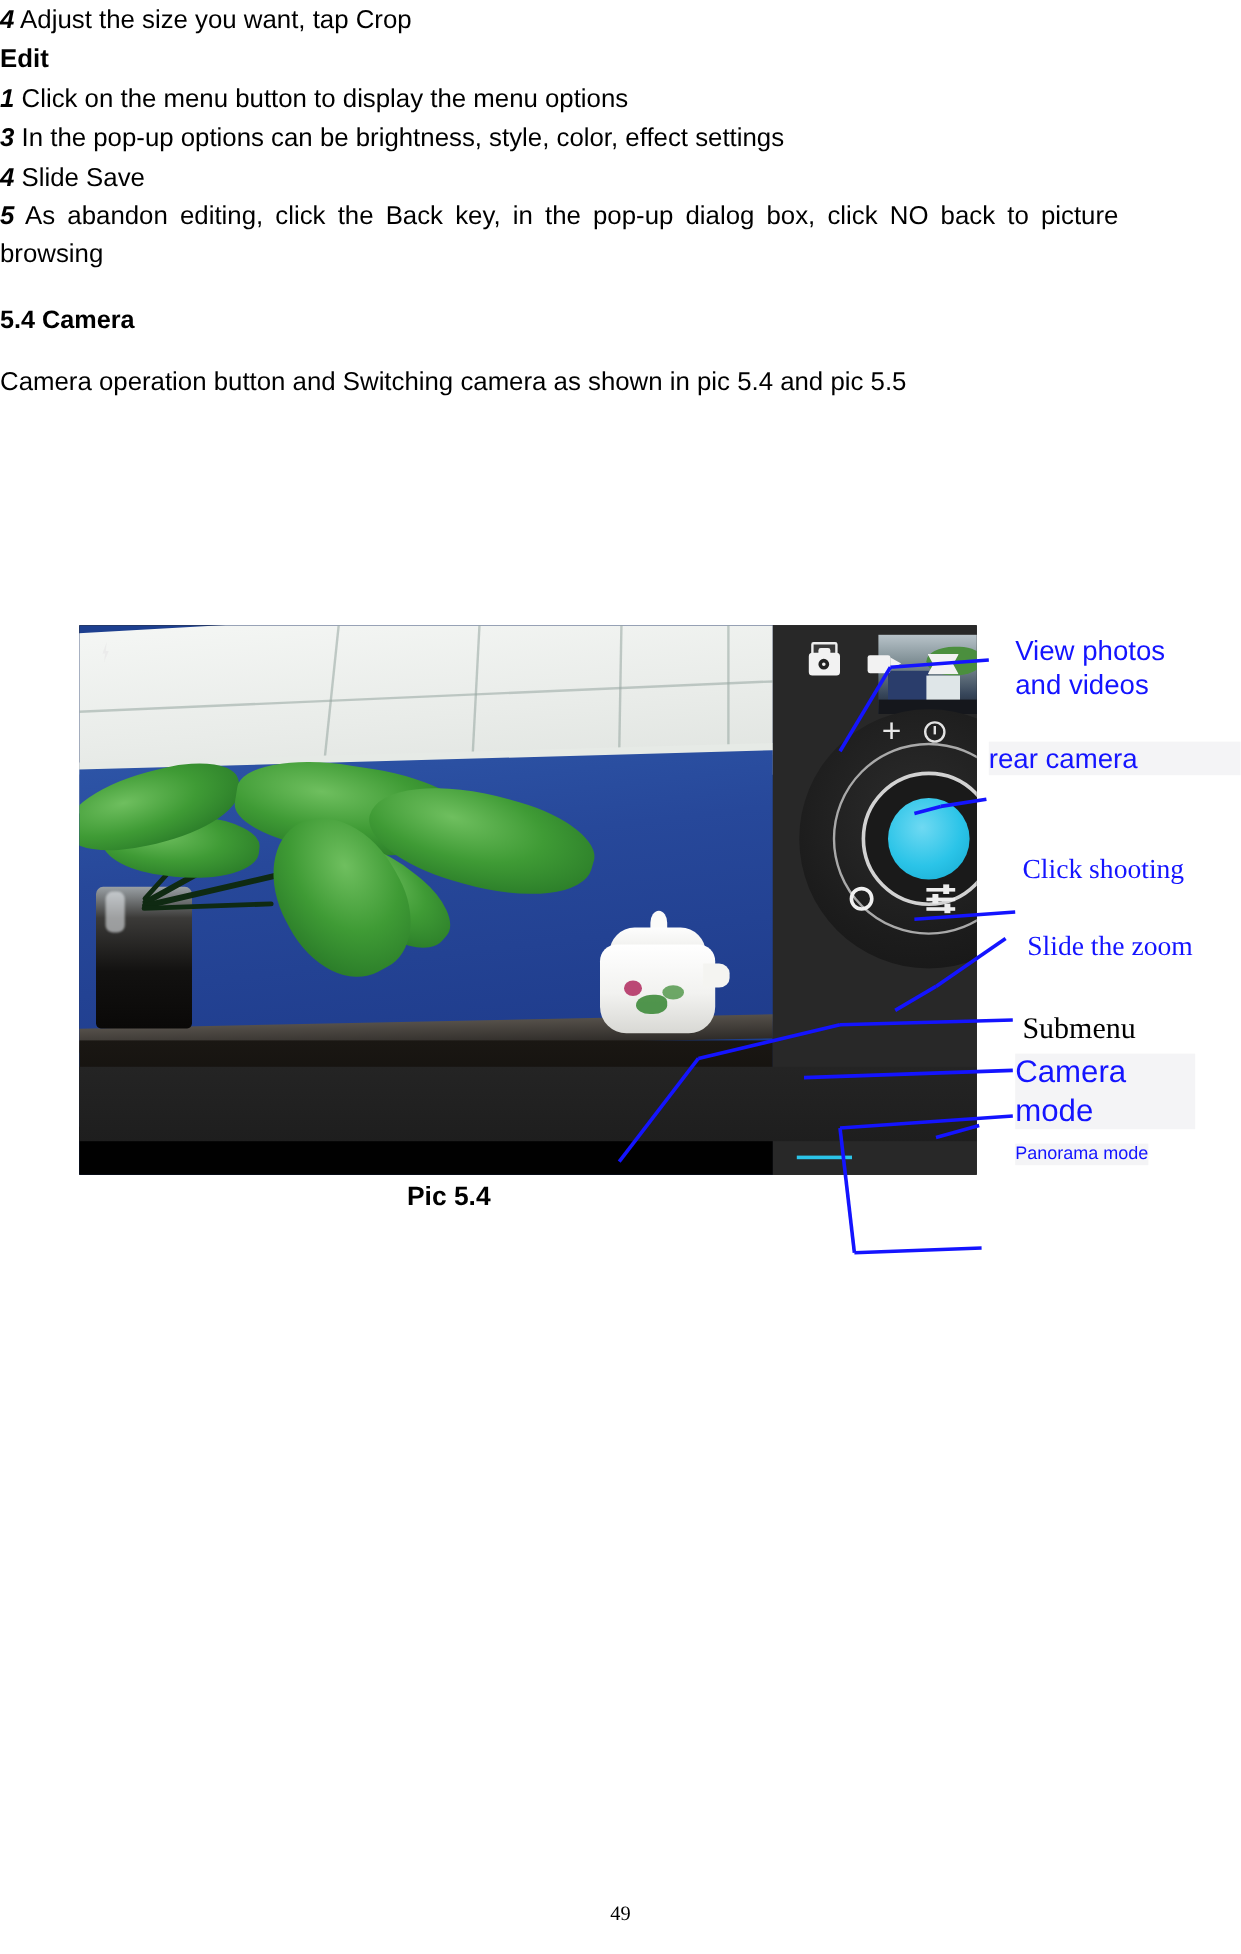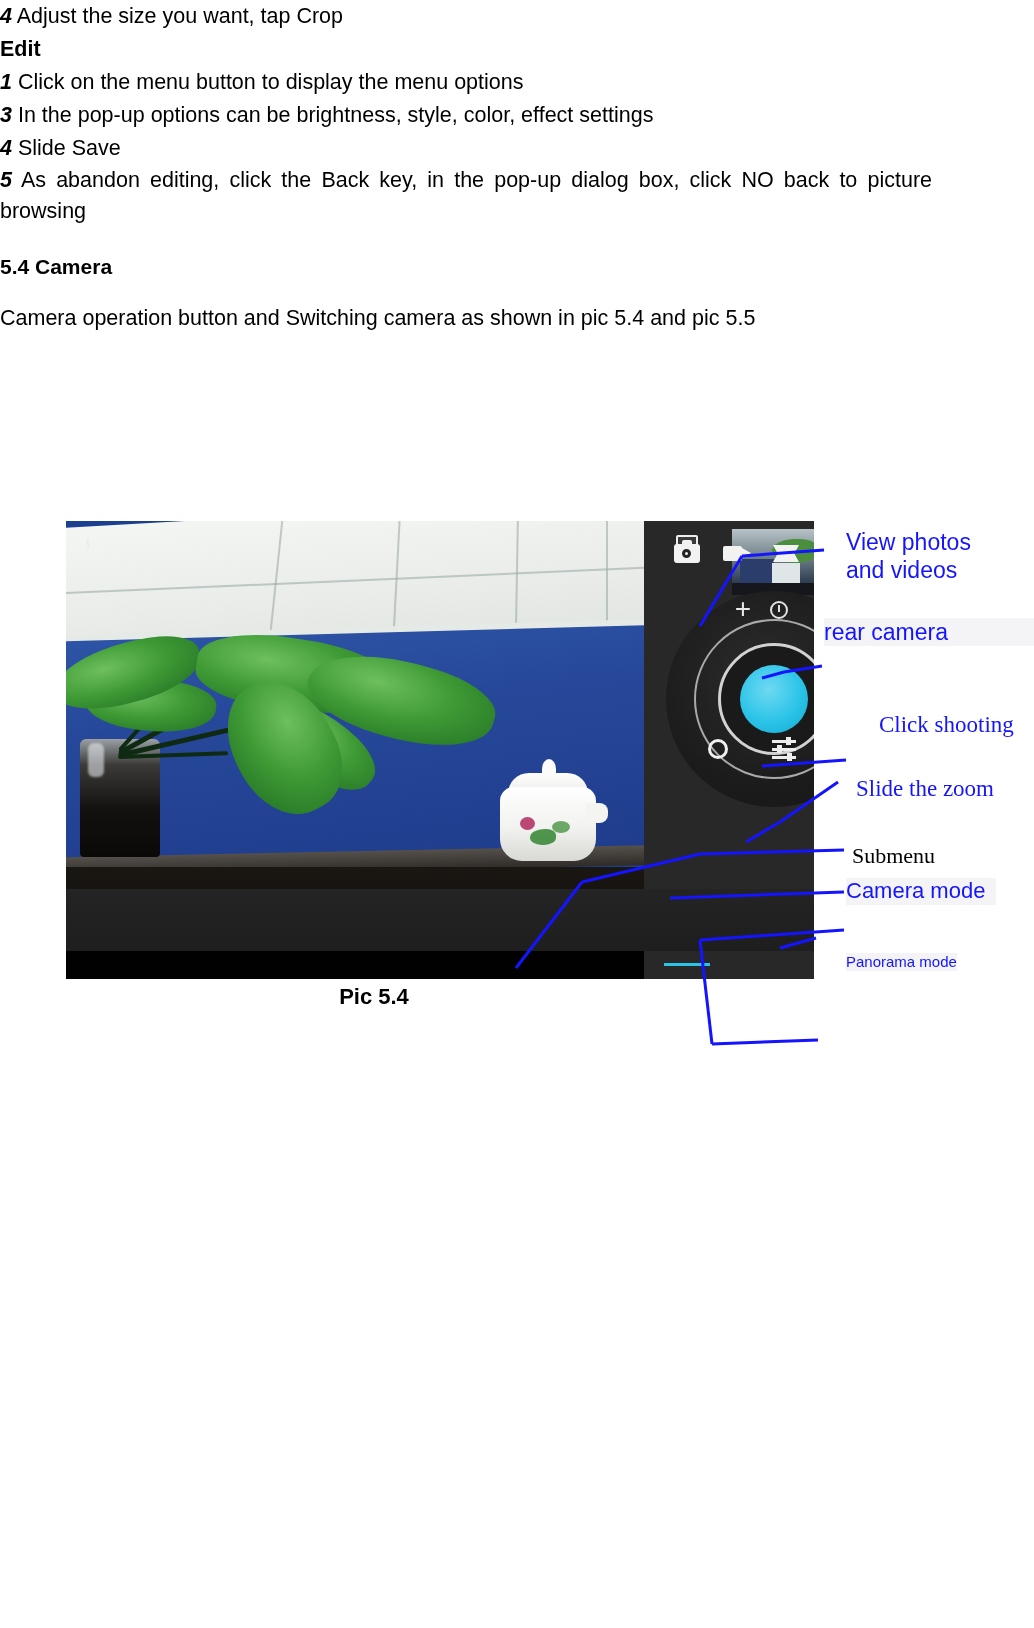--- a/index.html
+++ b/index.html
@@ -340,24 +340,24 @@
     white-space:pre-line;
   }
   .ann.serif{
     font-family:"Liberation Serif", serif;
     background:transparent;
   }
   .ann.black{color:#000;}
 
   .a-view{left:846px;top:528px;width:150px;font-size:23px;background:transparent;}
   .a-switch{left:824px;top:618px;width:210px;font-size:23px;}
-  .a-click{left:852px;top:711px;font-size:23px;margin-left:27px;}
+  .a-click{left:852px;top:711px;font-size:23px;}
   .a-slide{left:856px;top:775px;font-size:23px;}
-  .a-sub{left:852px;top:843px;font-size:22px;}
-  .a-cammode{left:846px;top:878px;width:150px;font-size:22px;}
+  .a-sub{left:852px;top:843px;font-size:25px;}
+  .a-cammode{left:846px;top:878px;width:150px;font-size:26px;}
   .a-pano{left:846px;top:953px;font-size:15px;}
   .a-video{left:822px;top:1012px;width:110px;font-size:26px;}
 
   .maskbox{
     position:absolute;background:#ffffff;
   }
   .m1{left:818px;top:610px;width:216px;height:38px;}
   .m2{left:838px;top:700px;width:196px;height:62px;}
   .m3{left:846px;top:764px;width:188px;height:62px;}
   .m4{left:844px;top:832px;width:190px;height:40px;}
@@ -509,13 +509,14 @@
   </svg>
 
   <div class="ann a-view">View   photos and videos</div>
   <div class="ann a-switch">rear camera</div>
   <div class="ann serif a-click">Click shooting</div>
   <div class="ann serif a-slide">Slide the zoom</div>
   <div class="ann serif black a-sub">Submenu</div>
   <div class="ann a-cammode">Camera mode</div>
   <div class="ann a-pano">Panorama mode</div>
 
+  <div class="pagenum">49</div>
 </div>
 
 </body></html>

